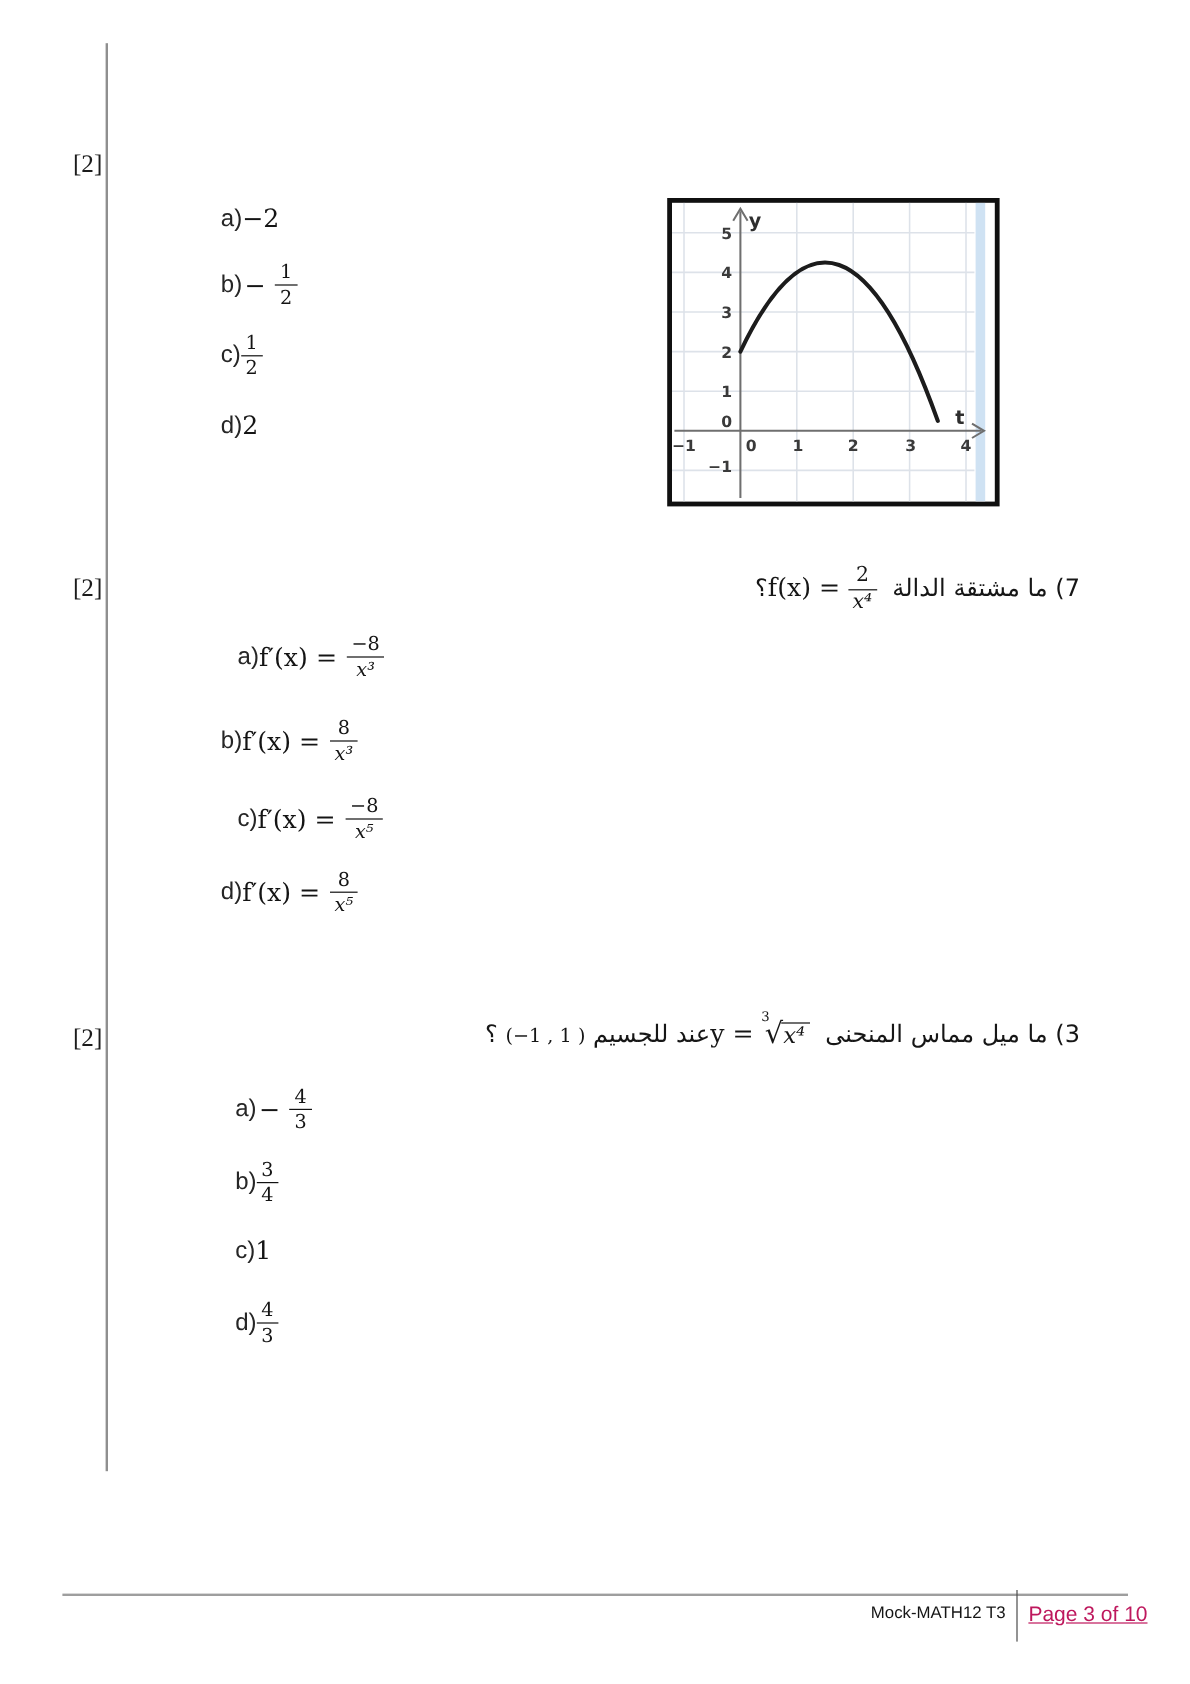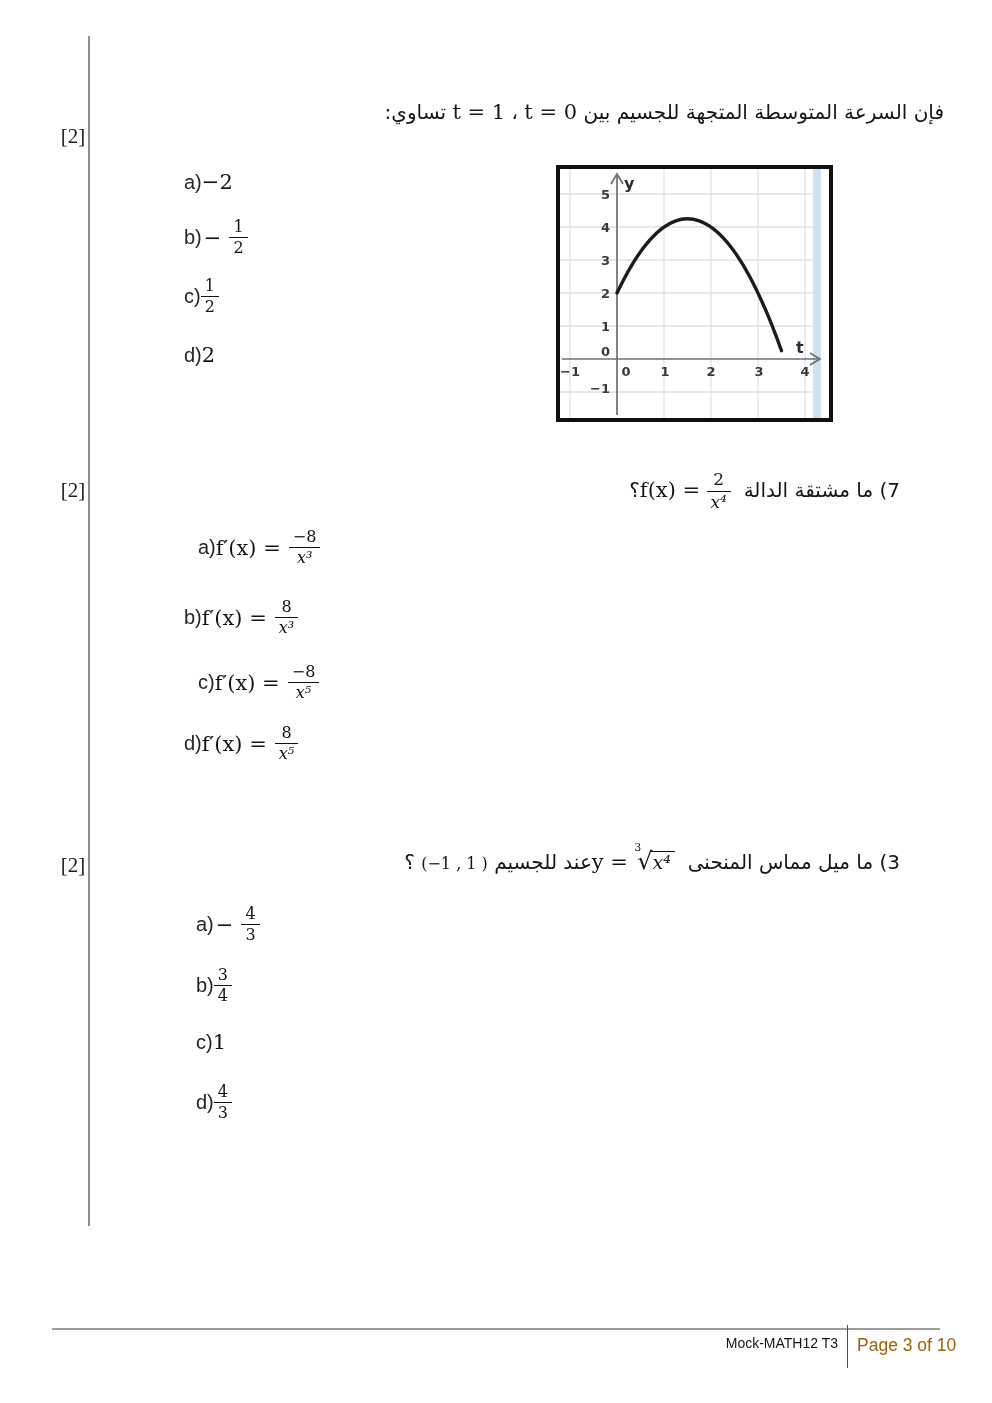--- a/index.html
+++ b/index.html
@@ -46,38 +46,31 @@
   .graphbox svg { display:block; }
   .gtick { font-family:"DejaVu Sans", sans-serif; font-size:13px; font-weight:bold; fill:#3a3a3a; }
   .glab  { font-family:"DejaVu Sans", sans-serif; font-size:16px; font-weight:bold; fill:#2e2e2e; }
 
   
   .footline { left:52px; top:1328px; width:888px; height:2px; background:#9e9e9e; }
   .footdoc  { left:580px; top:1335px; width:258px; text-align:right;
               font-family:"Liberation Sans", sans-serif; font-size:14px; color:#151515; }
   .footdiv  { left:847px; top:1325px; width:1.4px; height:43px; background:#4c4c4c; }
   .footpage { left:857px; top:1335px; font-family:"Liberation Sans", sans-serif;
-              font-size:17.5px; color:#a16207; }
+              font-size:17.5px; color:#be185d;text-decoration:underline; }
 </style>
 </head>
 <body>
 
 <div class="abs vrule"></div>
 <div class="abs mark" style="top:124px;">[2]</div>
 <div class="abs mark" style="top:478px;">[2]</div>
 <div class="abs mark" style="top:853px;">[2]</div>
 
 <div class="abs qline" style="top:80px; right:48px; width:760px;">
-  <div style="margin-top:17px;">
-    <span>فإن السرعة المتوسطة المتجهة للجسيم بين</span>
-    <span class="ltr math">t = 0</span>
-    <span>،</span>
-    <span class="ltr math">t = 1</span>
-    <span>تساوي:</span>
-  </div>
 </div>
 
 <div class="opt" style="left:184px; top:170px;">
   <span class="optlabel">a)</span>
   <span class="optval" style="margin-right:6px;">−2</span>
 </div>
 <div class="opt" style="left:184px; top:218px;">
   <span class="optlabel">b)</span>
   <span class="minus">−</span>
   <span class="frac">

